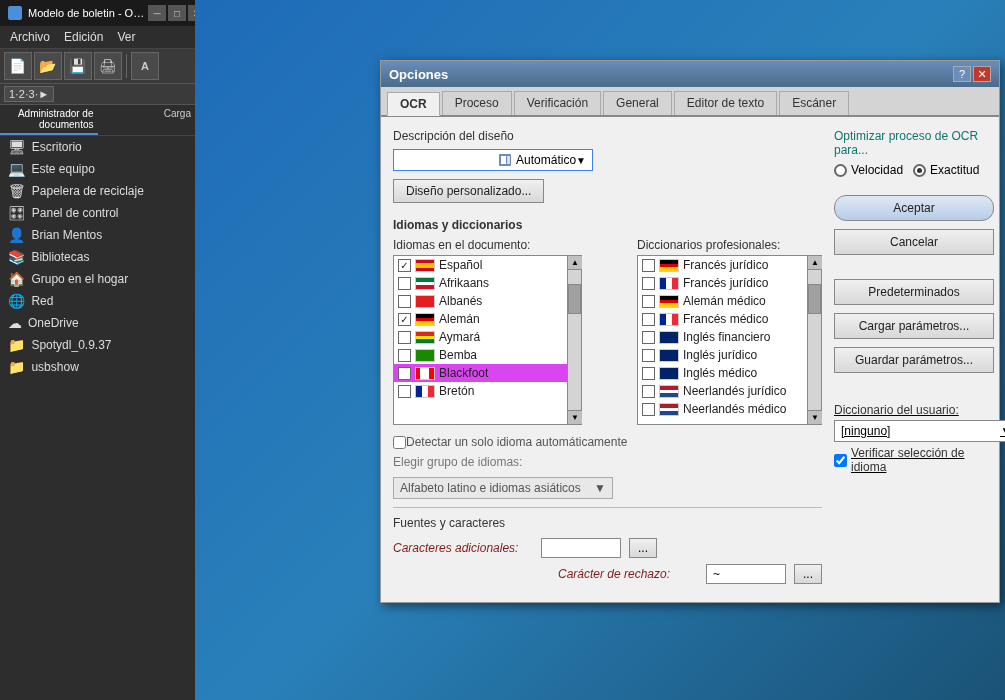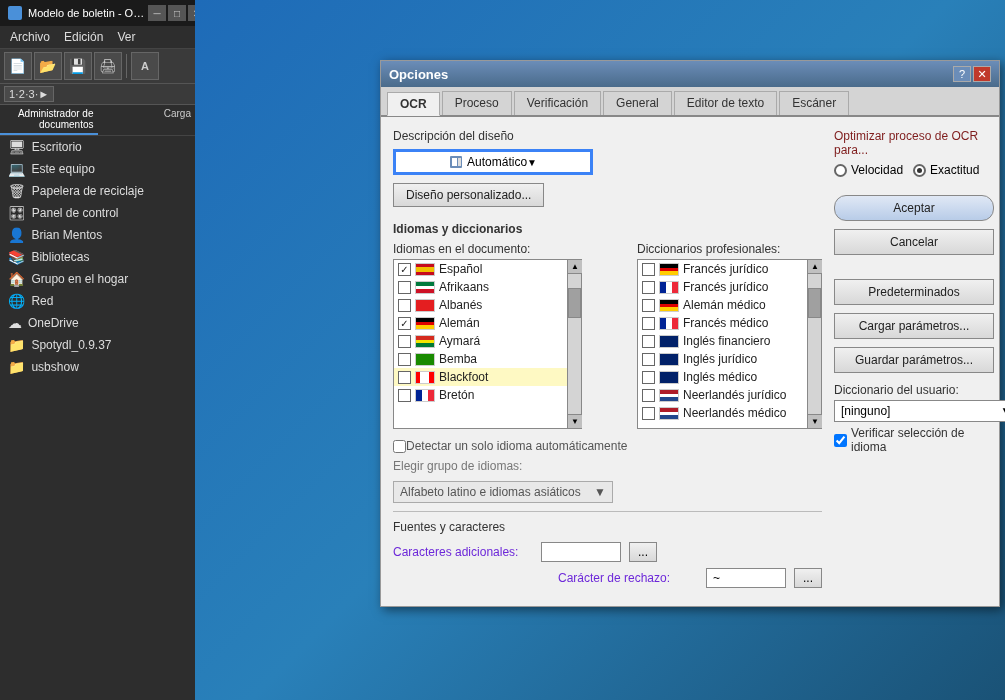--- a/index.html
+++ b/index.html
@@ -261,26 +261,26 @@
     }
     .section-box {
       background: #f0f0f0;
       margin-bottom: 15px;
     }
 
     .select-dropdown {
       display: flex;
       align-items: center;
       background: #fff;
-      border: 3px solid #3b82f6;
+      border: 1px solid #3b82f6;
       padding: 3px 6px;
       width: 200px;
       cursor: pointer;
       font-size: 12px;
-      justify-content: center;
+      justify-content: flex-end;
     }
     .select-dropdown .arrow { font-size: 10px; }
 
     .btn-dialog {
       background: linear-gradient(to bottom, #f0f0f0, #d8d8d8);
       border: 1px solid #888;
       padding: 5px 10px;
       cursor: pointer;
       font-size: 12px;
       width: 100%;
@@ -316,21 +316,21 @@
     }
     .lang-item {
       display: flex;
       align-items: center;
       padding: 2px 4px;
       gap: 4px;
       font-size: 12px;
       color: #222;
       cursor: pointer;
     }
-    .lang-item.selected { background: #fef9c3; }
+    .lang-item.selected { background: #d946ef; }
     .lang-checkbox {
       width: 13px;
       height: 13px;
       border: 1px solid #666;
       background: #fff;
       display: flex;
       align-items: center;
       justify-content: center;
       font-size: 10px;
       flex-shrink: 0;
@@ -438,21 +438,21 @@
       color: #333;
       margin-bottom: 8px;
     }
     .fonts-row {
       display: flex;
       align-items: center;
       gap: 8px;
       margin-bottom: 6px;
       font-size: 12px;
     }
-    .fonts-label { color: #6d28d9; width: 140px; }
+    .fonts-label { color: #7f1d1d; width: 140px; font-style: italic; }
     .fonts-input {
       background: #fff;
       border: 1px solid #888;
       padding: 2px 6px;
       width: 100px;
       font-size: 12px;
     }
     .fonts-btn {
       background: linear-gradient(to bottom, #f0f0f0, #d8d8d8);
       border: 1px solid #888;
@@ -850,41 +850,41 @@
                 <span class="fonts-label">Carácter de rechazo:</span>
                 <input type="text" class="fonts-input" style="width: 80px;" value="~">
                 <button class="fonts-btn">...</button>
               </div>
             </div>
           </div>
 
           <div class="dialog-right">
 
             <div style="margin-bottom:10px;">
-              <div style="font-size:12px;color:#7f1d1d;margin-bottom:6px;">Optimizar proceso de OCR para...</div>
+              <div style="font-size:12px;color:#0f766e;margin-bottom:6px;">Optimizar proceso de OCR para...</div>
               <div class="radio-group">
                 <div class="radio-item">
                   <div class="radio-circle"></div>
                   <span>Velocidad</span>
                 </div>
                 <div class="radio-item">
                   <div class="radio-circle selected"></div>
                   <span>Exactitud</span>
                 </div>
               </div>
             </div>
 
             <button class="btn-dialog primary">Aceptar</button>
             <button class="btn-dialog">Cancelar</button>
             <div style="height:8px;"></div>
             <button class="btn-dialog">Predeterminados</button>
             <button class="btn-dialog">Cargar parámetros...</button>
             <button class="btn-dialog">Guardar parámetros...</button>
 
-            <div class="user-dict-section" style="margin-top:2px;">
+            <div class="user-dict-section" style="margin-top:22px;text-decoration:underline;">
               <div style="font-size:12px;color:#333;margin-bottom:3px;">Diccionario del usuario:</div>
               <div class="user-dict-dropdown">
                 <span>[ninguno]</span>
                 <span>▼</span>
               </div>
               <div class="verify-check">
                 <input type="checkbox" checked="" style="">
                 <span>Verificar selección de idioma</span>
               </div>
             </div>

